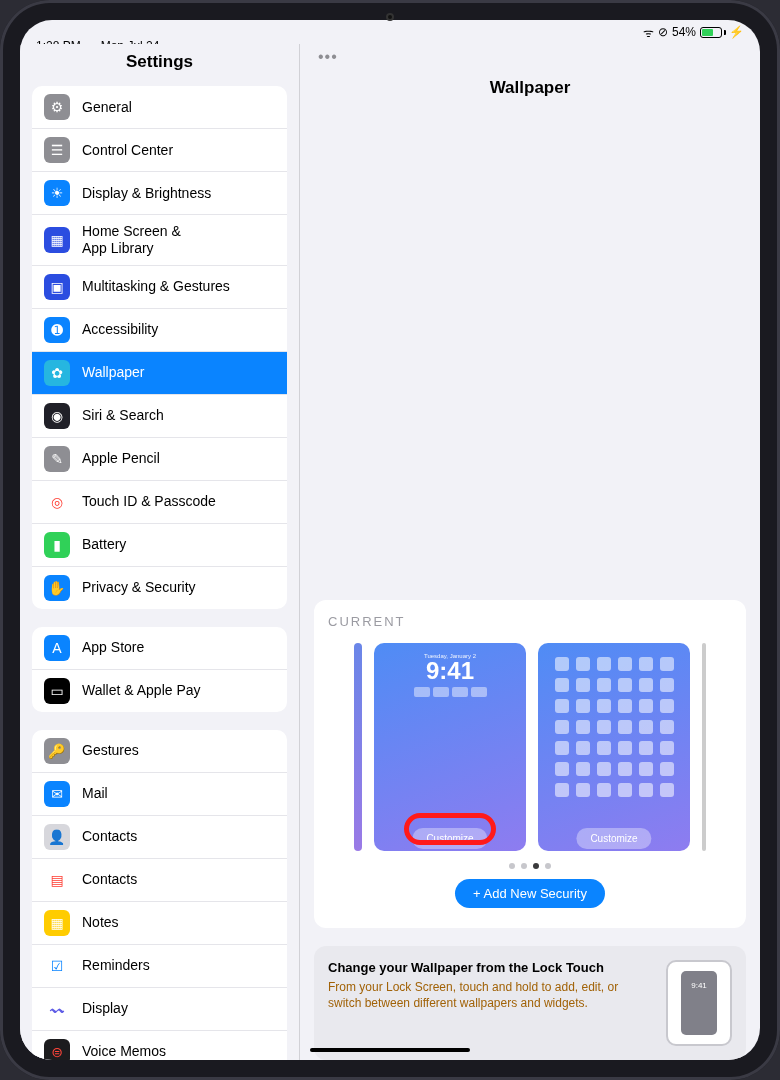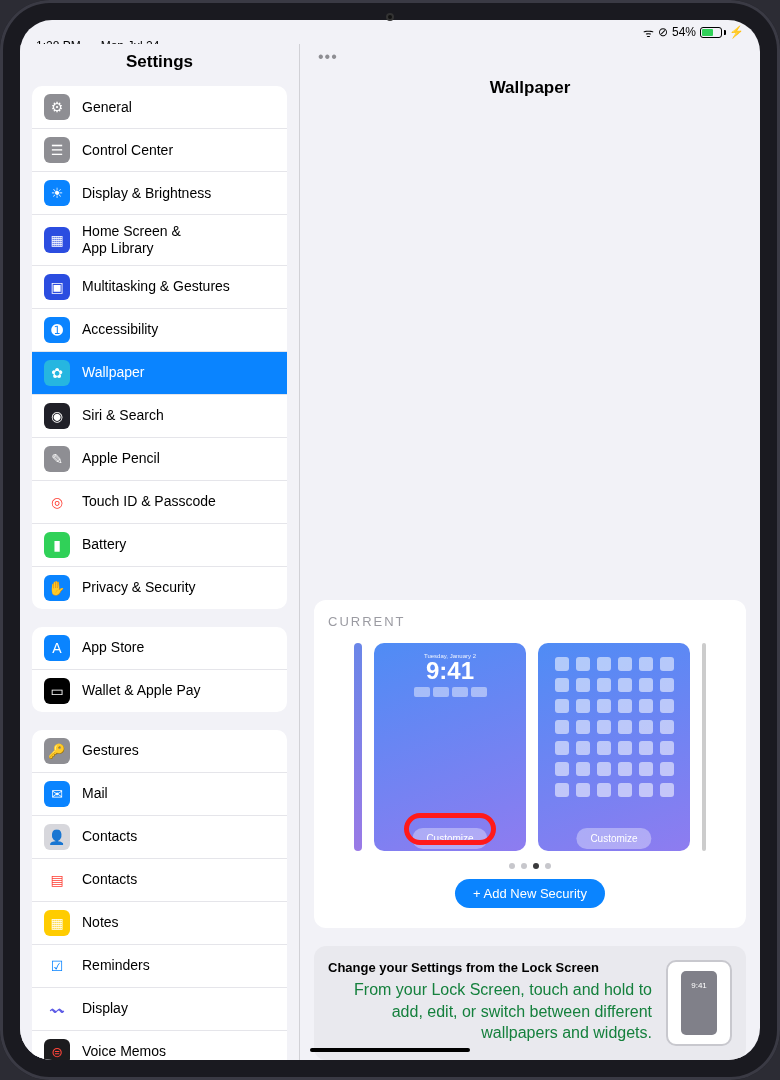--- a/index.html
+++ b/index.html
@@ -44,21 +44,21 @@
   .home-grid { display:grid; grid-template-columns: repeat(6, 14px); grid-auto-rows:14px; gap:7px; padding:14px 12px;}
   .home-grid span { background:rgba(255,255,255,0.55); border-radius:3px;}
   .custom-btn { position:absolute; bottom:2px; left:50%; transform:translateX(-50%); background:rgba(255,255,255,0.35); color:#fff; font-size:10px; padding:5px 14px; border-radius:12px; }
   .highlight-ring { position:absolute; bottom:6px; left:50%; transform:translateX(-50%); width:92px; height:32px; border:5px solid #ff1a1a; border-radius:18px; pointer-events:none;}
   .dots { display:flex; gap:6px; justify-content:center; margin:12px 0 10px;}
   .dots span { width:6px; height:6px; border-radius:50%; background:#c7c7cc;}
   .dots span.active { background:#3a3a3c;}
   .pill-btn { display:block; margin:0 auto; background:#0a84ff; color:#fff; border:none; padding:7px 18px; border-radius:18px; font-size:13px; font-weight:500;}
   .tip-card { background:#e9e9ee; border-radius:12px; margin:0 14px; padding:14px 14px; display:flex; gap:14px; align-items:flex-start;}
   .tip-text h4 { font-size:13px; font-weight:600; margin-bottom:4px; }
-  .tip-text p { font-size:16px; color:#15803d; line-height:1.35;text-align:right; }
+  .tip-text p { font-size:12px; color:#a16207; line-height:1.35; }
   .tip-illus { width:66px; height:86px; border:2px solid #c8c8ce; border-radius:10px; background:#fff; display:flex; align-items:center; justify-content:center; flex-shrink:0;}
   .tip-illus .mini { width:36px; height:64px; background:#808089; border-radius:5px; display:flex; align-items:flex-start; justify-content:center; padding-top:10px; color:#fff; font-size:8px;}
   .home-indicator { position:absolute; bottom:8px; left:50%; transform:translateX(-50%); width:160px; height:4px; background:#000; border-radius:3px;}
   ::-webkit-scrollbar{width:0;}
 </style>
 </head>
 <body>
 
 <div class="ipad-frame">
   <div class="camera"></div>
@@ -260,21 +260,21 @@
               <span></span>
               <span></span>
               <span class="active"></span>
               <span></span>
             </div>
           <button class="pill-btn">+ Add New Security</button>
         </div>
 
         <div class="tip-card">
           <div class="tip-text">
-            <h4>Change your Settings from the Lock Screen</h4>
+            <h4>Change your Wallpaper from the Lock Touch</h4>
             <p>From your Lock Screen, touch and hold to add, edit, or switch between different wallpapers and widgets.</p>
           </div>
           <div class="tip-illus">
             <div class="mini">
                 <span>9:41</span>
               </div>
           </div>
         </div>
       </div>
     </div>

